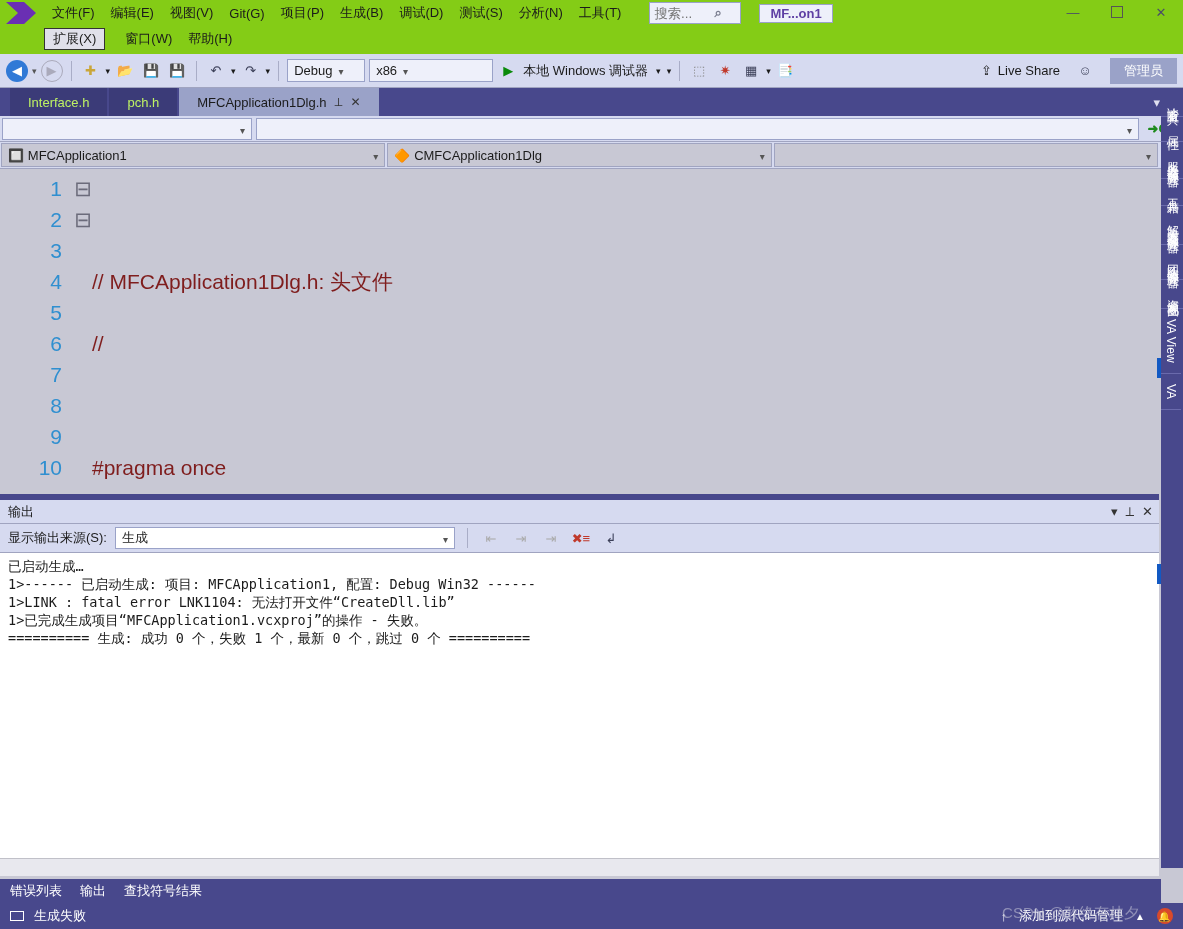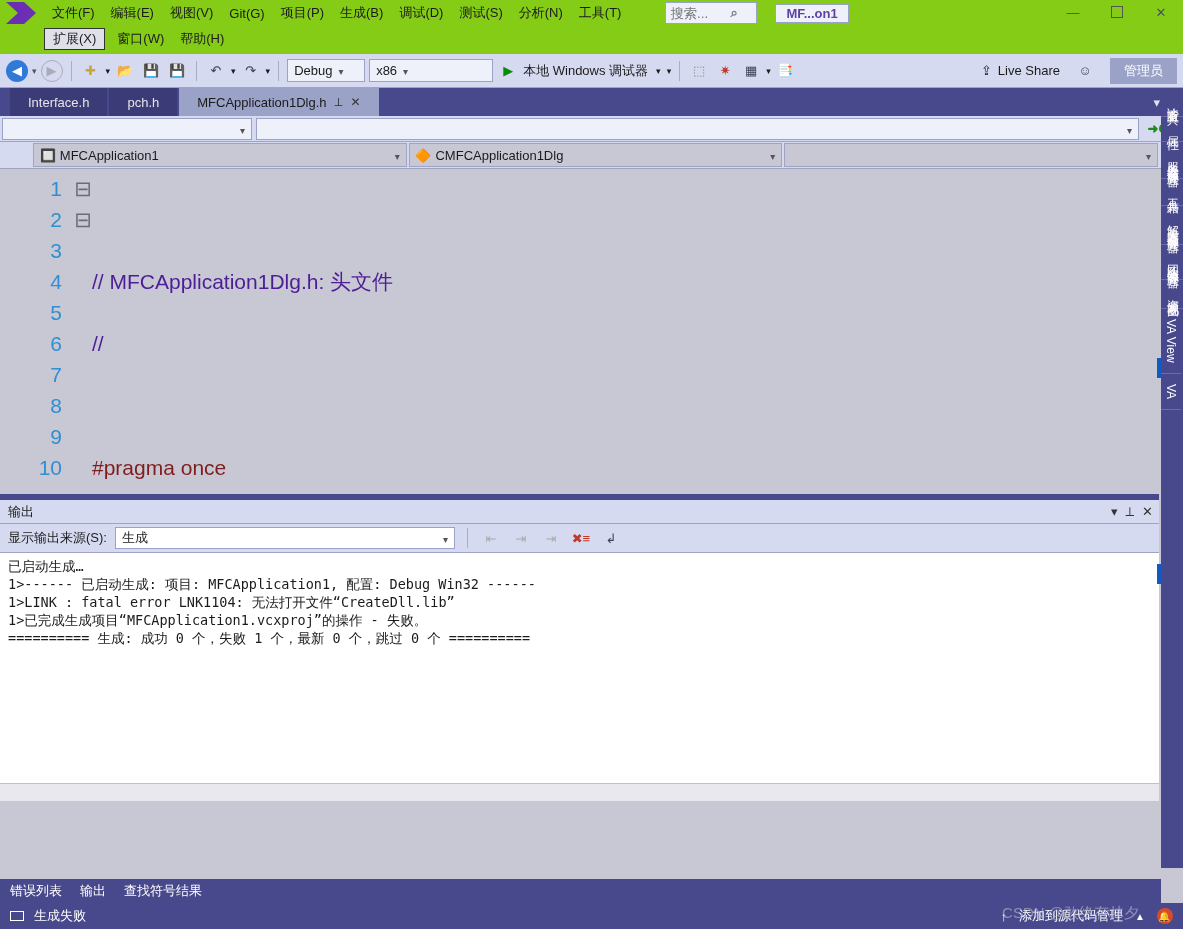--- a/index.html
+++ b/index.html
@@ -3,81 +3,81 @@
 <meta charset="utf-8">
 <style>
   * { margin:0; padding:0; box-sizing:border-box; font-family: "Microsoft YaHei", "Segoe UI", sans-serif; }
   body { width:1183px; height:929px; background:#c8c8d4; overflow:hidden; font-size:13px; color:#1b1b1b; }
 
   
   .titlebar { background:#84cc16; height:54px; position:relative; }
   .titlebar .row1 { display:flex; align-items:center; height:26px; padding-left:6px; }
   .vs-logo { width:30px; height:22px; background:#6a2fb3; clip-path: polygon(0 0, 60% 0, 100% 50%, 60% 100%, 0 100%, 40% 50%); margin-right:8px; }
   .menu-item { padding:3px 8px; cursor:default; }
-  .search-box { margin-left:36px; display:flex; align-items:center; border:1px solid #9aa2c8; background:#eef0fa; height:22px; width:92px; padding:0 4px; color:#7a7d8f; }
+  .search-box { margin-left:20px; display:flex; align-items:center; border:1px solid #9aa2c8; background:#eef0fa; height:22px; width:92px; padding:0 4px; color:#7a7d8f; }
   .search-box input { border:none; background:transparent; outline:none; width:60px; color:#555; }
   .sol-chip { margin-left:18px; background:#eef0fa; border:1px solid #9aa2c8; padding:1px 10px; color:#5e3fa3; font-weight:bold; }
   .win-btn { width:44px; height:24px; display:flex; align-items:center; justify-content:center; color:#4b4f67; }
   .win-controls { position:absolute; right:0; top:0; display:flex; }
 
   .titlebar .row2 { display:flex; align-items:center; height:26px; padding-left:44px; }
-  .row2 .boxed { border:1px solid #333; padding:1px 8px; margin-right:4px; background:#e0e0ea; }
+  .row2 .boxed { border:1px solid #333; padding:1px 8px; margin-right:12px; background:#e0e0ea; }
 
   
   .toolbar { background:#d6daf0; height:34px; display:flex; align-items:center; padding:0 6px; gap:4px; border-bottom:1px solid #a0a4c0; }
   .tb-btn { width:22px; height:22px; display:flex; align-items:center; justify-content:center; color:#3b3f58; border-radius:2px; }
   .tb-sep { width:1px; height:20px; background:#a9adc7; margin:0 4px; }
   .tb-drop { height:23px; border:1px solid #9aa2c8; background:#eef0fa; display:flex; align-items:center; padding:0 6px; gap:6px; }
   .tb-drop .caret::after { content:"▾"; font-size:10px; color:#555; }
   .play { color:#0a8a0a; }
   .live-share { margin-left:auto; display:flex; align-items:center; gap:6px; padding:0 10px; }
   .admin-btn { background:#9aa2c8; color:#fff; padding:4px 14px; margin-left:10px; }
 
   
   .doc-tabs { background:#48488c; height:28px; display:flex; align-items:stretch; padding-left:10px; position:relative; }
   .doc-tab { padding:0 18px; display:flex; align-items:center; color:#ffffff; background:#3f3f82; margin-right:2px; font-size:13px; gap:8px; }
-  .doc-tab.inactive { background:#3b3b78; color:#e5e5e5; }
+  .doc-tab.inactive { background:#3b3b78; color:#bef264; }
   .doc-tab.active { background:#9aa2c8; color:#1b1b1b; }
   .doc-tab .pin, .doc-tab .close { font-size:12px; color:#333; }
   .tabstrip-icons { position:absolute; right:4px; top:0; height:28px; display:flex; align-items:center; gap:8px; color:#e0e0f0; }
 
   
   .nav-combos { height:26px; background:#d6daf0; display:flex; border-bottom:1px solid #a0a4c0; }
   .nav-combos .combo { border:1px solid #9aa2c8; background:#eef0fa; display:flex; align-items:center; height:22px; margin:2px; padding:0 6px; flex:1; justify-content:space-between; }
   .combo .caret::after { content:"▾"; font-size:10px; color:#555; }
   .go-btn { width:42px; display:flex; align-items:center; justify-content:center; color:#1d8a1d; font-weight:bold; }
   .go-btn::before{content:"➜ ";}
 
-  .class-combos { height:26px; background:#d6daf0; display:flex;padding-left:32px; }
+  .class-combos { height:26px; background:#d6daf0; display:flex; }
   .class-combos .combo { border:1px solid #a0a4c0; background:#c8c8d4; flex:1; margin:1px; height:24px; display:flex; align-items:center; padding:0 6px; justify-content:space-between; }
 
   
   .editor-wrap { display:flex; height:314px; background:#c8c8d4; border-top:1px solid #a0a4c0; }
   .editor { flex:1; display:flex; font-family: Consolas, monospace; font-size:21px; overflow:hidden; background:#c8c8d4; }
   .gutter { width:74px; text-align:right; padding-right:12px; color:#2f8fd0; background:#c8c8d4; line-height:31px; padding-top:4px;}
   .fold { width:18px; background:#c8c8d4; line-height:31px; color:#6b6b7b; text-align:center; padding-top:4px; }
   .code { flex:1; line-height:31px; padding-top:4px; white-space:pre; }
-  .c-comment { color:#4c1d95; }
+  .c-comment { color:#7f1d1d; }
   .c-pp { color:#7f1d1d; }
   .right-rail { width:22px; background:#d6daf0; border-left:1px solid #a0a4c0; display:flex; flex-direction:column; align-items:center; padding-top:4px; gap:6px; }
 
   
   .side-panels { position:absolute; right:0; top:88px; width:22px; height:780px; background:#48488c; color:#fff; font-size:12px; }
   .side-panels .p { writing-mode:vertical-rl; padding:10px 3px; border-bottom:1px solid #6a6aac; height:auto; letter-spacing:2px; }
   .side-panels .p.latin { letter-spacing:0; }
   .side-marker { position:absolute; right:22px; width:4px; height:20px; background:#1259c3; }
 
   
   .output-container { position:absolute; left:0; top:494px; width:1159px; }
   .splitter { height:6px; background:#48488c; }
   .output-header { height:24px; background:#d6daf0; display:flex; align-items:center; padding:0 8px; color:#1b1b1b; position:relative; border-bottom:1px solid #a0a4c0;}
   .output-header .pin-icons { position:absolute; right:6px; display:flex; gap:8px; color:#333; }
   .output-toolbar { height:28px; background:#d6daf0; display:flex; align-items:center; padding:0 8px; gap:8px; }
   .output-toolbar .combo { border:1px solid #9aa2c8; background:#fff; height:22px; width:340px; display:flex; align-items:center; padding:0 6px; justify-content:space-between; }
-  .out-text { background:#ffffff; height:231px; font-family:"NSimSun",Consolas,monospace; font-size:13.5px; padding:4px 8px; line-height:18px; white-space:pre; overflow:hidden; border-top:1px solid #a0a4c0;}
+  .out-text { background:#ffffff; height:306px; font-family:"NSimSun",Consolas,monospace; font-size:13.5px; padding:4px 8px; line-height:18px; white-space:pre; overflow:hidden; border-top:1px solid #a0a4c0;}
   .out-scroll { height:18px; background:#e8e8ee; border-top:1px solid #c0c0c8;}
 
   
   .bottom-tabs { height:24px; background:#48488c; color:#fff; display:flex; align-items:center; padding:0 10px; gap:18px; }
   .bottom-tabs .bt { font-size:13px; }
 
   
   .statusbar { position:absolute; bottom:0; left:0; right:0; height:26px; background:#48488c; color:#fff; display:flex; align-items:center; padding:0 10px; font-size:13px; }
   .statusbar .sb-right { margin-left:auto; display:flex; align-items:center; gap:12px; }
   .watermark { position:absolute; right:44px; bottom:6px; color:#c9c9d9; font-size:15px; opacity:.55; pointer-events:none; }

